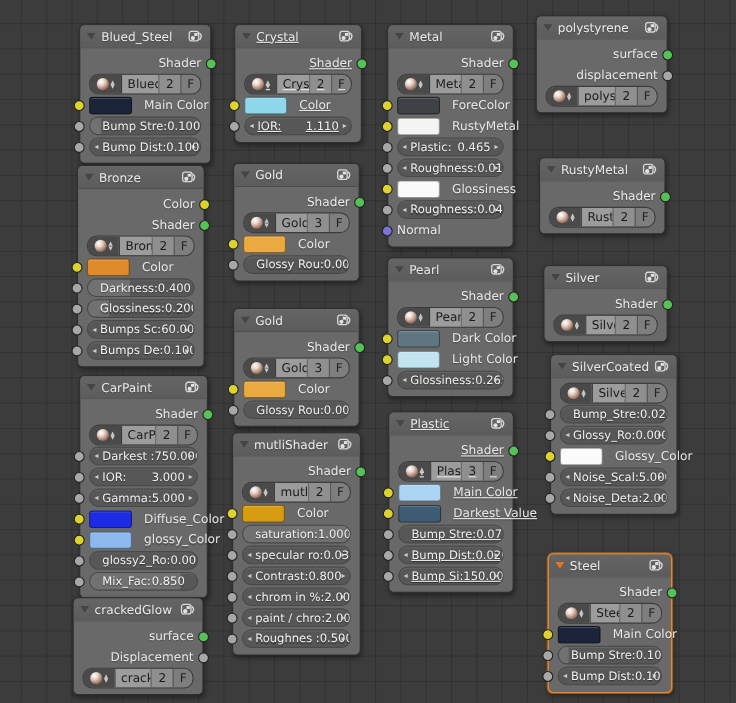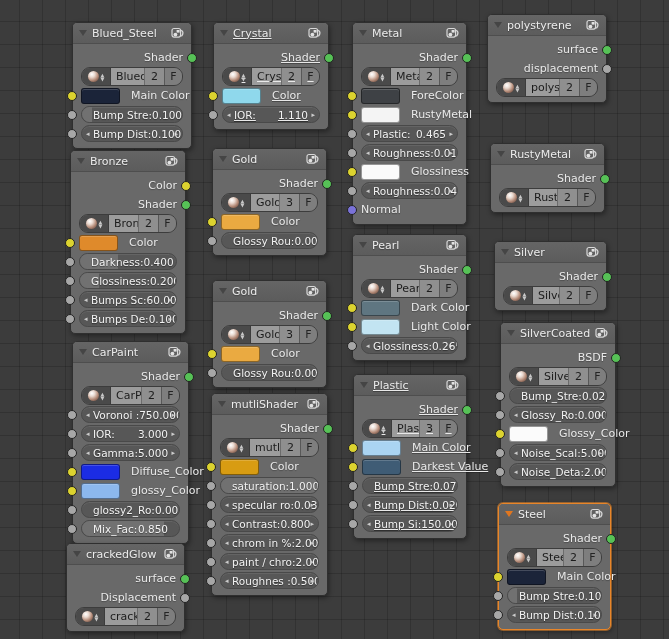--- a/index.html
+++ b/index.html
@@ -621,24 +621,20 @@
         <span class="nicon">
           <svg width="14" height="13" viewBox="0 0 14 13">
             <rect x="1" y="1.5" width="8.6" height="8.6" rx="2" fill="none" stroke="#d8d8d8" stroke-width="1.2"></rect>
             <circle cx="4.4" cy="7.6" r="1.9" fill="#e2e2e2"></circle>
             <rect x="5.6" y="3" width="3" height="2.6" fill="#e2e2e2"></rect>
             <path d="M10.2 3.2 q3.4 2 0.2 6.2" fill="none" stroke="#d8d8d8" stroke-width="1.3"></path>
           </svg>
         </span>
       </div>
       <div class="node-body">
-        <div class="row out">
-          <span class="olabel">BSDF</span>
-          <span class="socket o" style="background: rgb(86, 193, 86);"></span>
-        </div>
         <div class="row">
           <span class="matsel">
             <span class="ms-icon">
               <span class="ball"></span>
               <span class="stepper">
                 <span>▲</span>
                 <span>▼</span>
               </span>
             </span>
             <span class="ms-name">SilverC</span>
@@ -717,21 +713,21 @@
             <span class="ms-name">CarPai</span>
             <span class="ms-users">2</span>
             <span class="ms-fake">F</span>
           </span>
         </div>
         <div class="row">
           <span class="socket i" style="background: rgb(167, 167, 167);"></span>
           <span class="slider">
             <span class="ar l">◂</span>
             <span class="ar r">▸</span>
-            <span class="sl">Voronoi :</span>
+            <span class="sl">Darkest :</span>
             <span class="sv">750.000</span>
           </span>
         </div>
         <div class="row">
           <span class="socket i" style="background: rgb(167, 167, 167);"></span>
           <span class="slider">
             <span class="ar l">◂</span>
             <span class="ar r">▸</span>
             <span class="sl">IOR:</span>
             <span class="sv">3.000</span>

